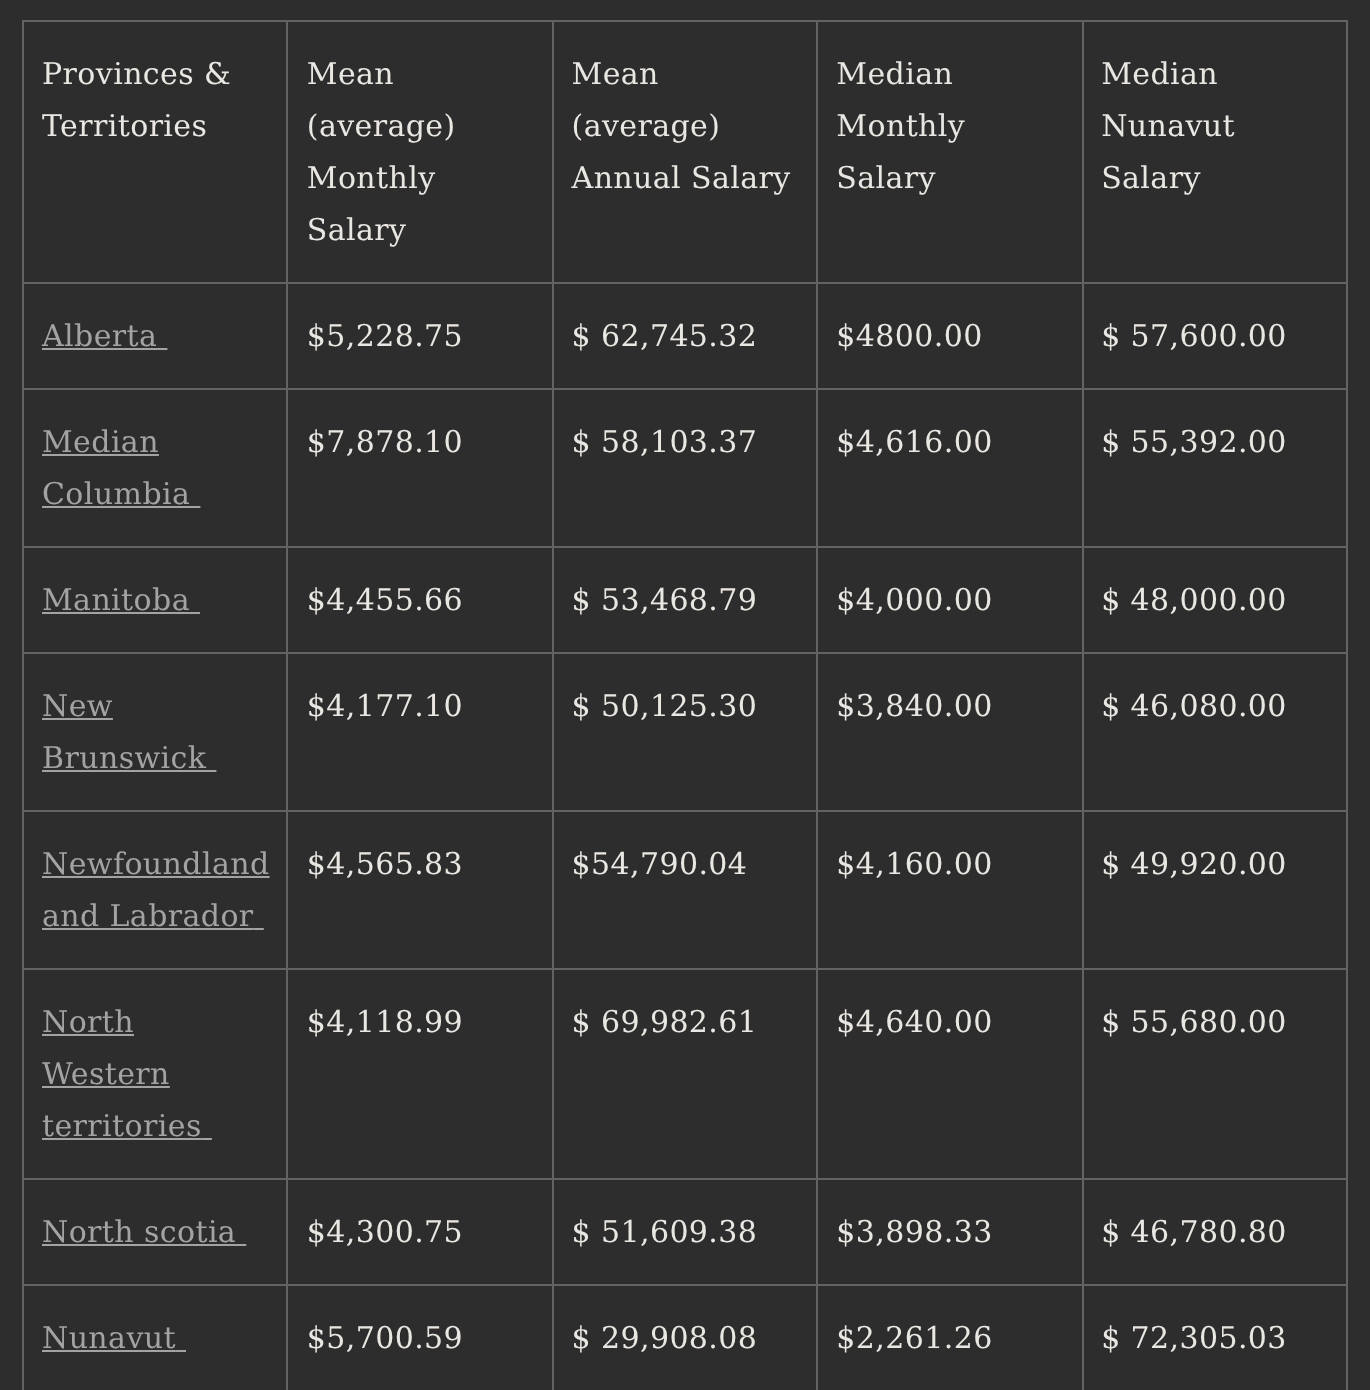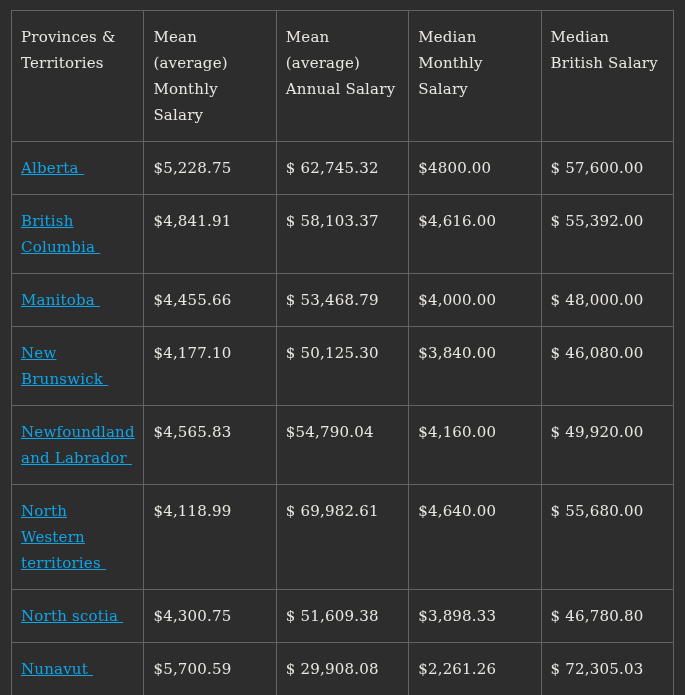--- a/index.html
+++ b/index.html
@@ -32,56 +32,56 @@
     text-align: left;
     font-weight: normal;
     font-size: 15px;
     line-height: 26px;
     color: #e9e7e1;
     letter-spacing: 0.2px;
     overflow: hidden;
   }
   thead th { padding-top: 14px; padding-bottom: 15px; }
   a.province-link {
-    color: #0ea5e9;
+    color: #a3a3a3;
     text-decoration: underline;
     cursor: pointer;
   }
   a.province-link:after { content: "\00a0"; text-decoration: underline; }
 </style>
 </head>
 <body>
 
 <div class="page">
   <table class="salary">
     <thead>
       <tr>
         <th>Provinces &amp; Territories</th>
         <th>Mean (average) Monthly Salary</th>
         <th>Mean (average) Annual Salary</th>
         <th>Median Monthly Salary</th>
-        <th>Median British Salary</th>
+        <th>Median Nunavut Salary</th>
       </tr>
     </thead>
     <tbody>
   <tr>
     <td>
       <a class="province-link" href="#">Alberta</a>
     </td>
     <td>$5,228.75</td>
     <td>$ 62,745.32</td>
     <td>$4800.00</td>
     <td>$ 57,600.00</td>
   </tr>
 
   <tr>
     <td>
-      <a class="province-link" href="#">British Columbia</a>
+      <a class="province-link" href="#">Median Columbia</a>
     </td>
-    <td>$4,841.91</td>
+    <td>$7,878.10</td>
     <td>$ 58,103.37</td>
     <td>$4,616.00</td>
     <td>$ 55,392.00</td>
   </tr>
 
   <tr>
     <td>
       <a class="province-link" href="#">Manitoba</a>
     </td>
     <td>$4,455.66</td>

